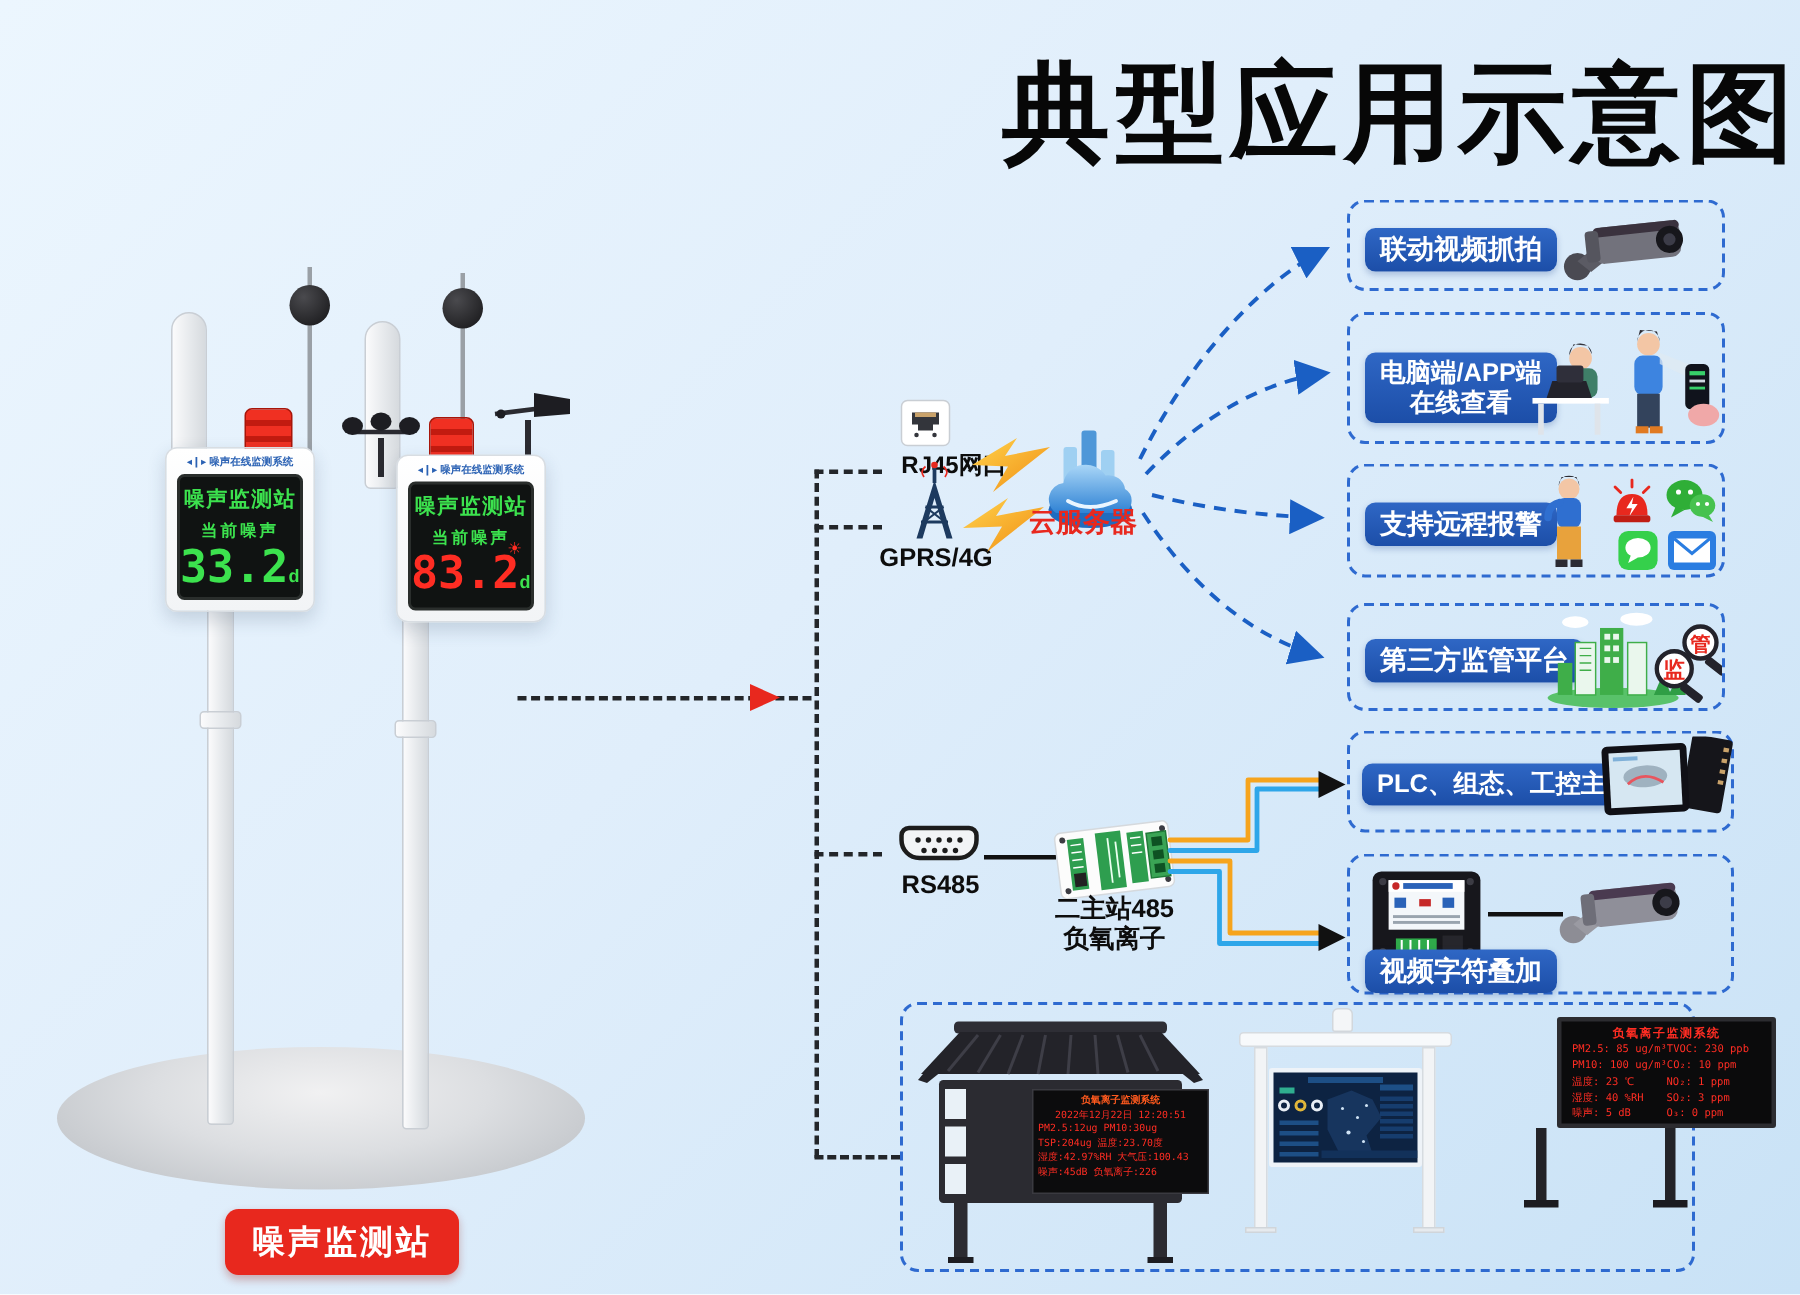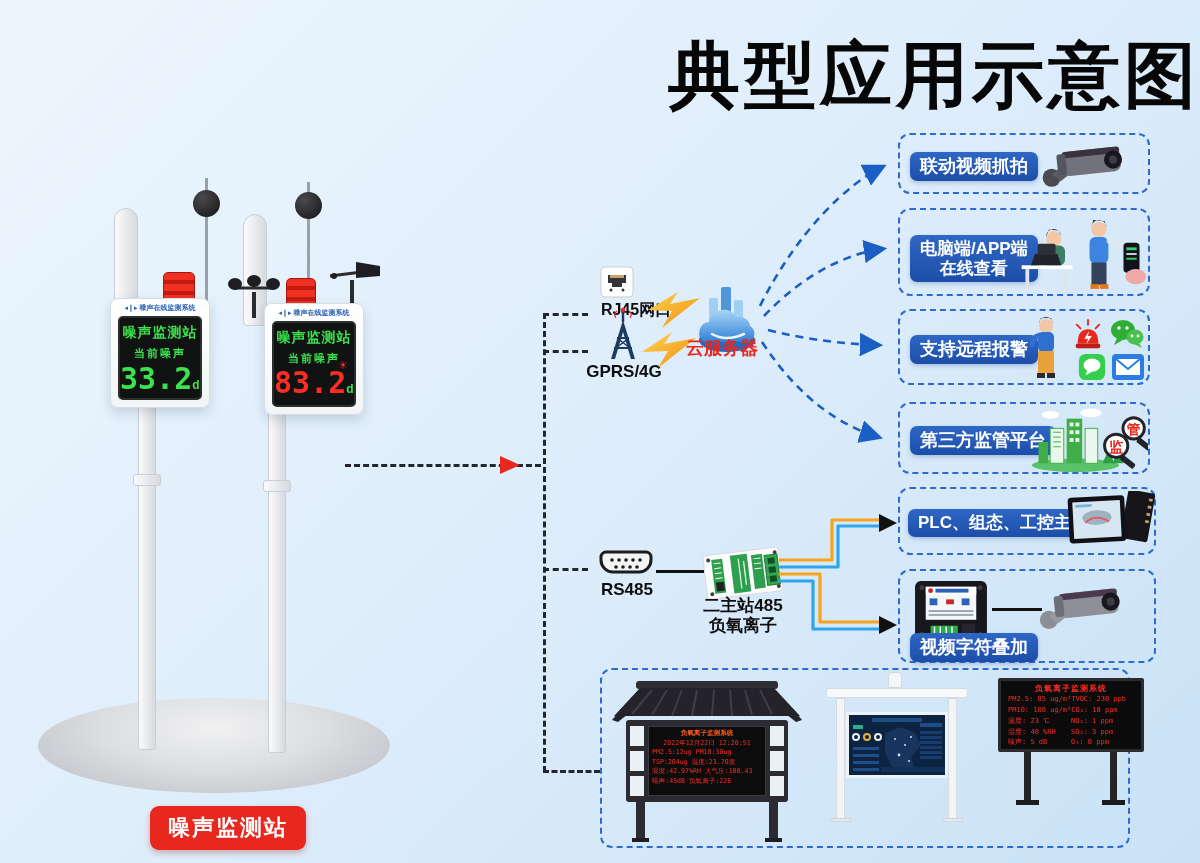--- a/index.html
+++ b/index.html
@@ -20,21 +20,21 @@
   .pole { background:linear-gradient(90deg,#fbfbfc,#e6e9ec 55%,#d6dade); border:1px solid #c9ced4; border-radius:3px; }
   .device { background:linear-gradient(180deg,#ffffff,#f2f4f6); border:1px solid #d8dde2;
             border-radius:8px; box-shadow:0 5px 12px rgba(40,60,90,.18); }
   .dev-head { color:#2b62b4; font-size:7px; font-weight:700; text-align:center; margin-top:4px; white-space:nowrap; overflow:hidden; }
   .screen { background:#101312; border-radius:5px; border:2px solid #2a2e2c; color:#3ce24e;
             text-align:center; overflow:hidden; }
   .scr1 { font-size:14px; font-weight:700; letter-spacing:1px; margin-top:6px; }
   .scr2 { font-size:11px; font-weight:700; letter-spacing:2px; margin-top:4px; }
   .scr-val { font-size:30px; font-weight:900; font-family:"DejaVu Sans Mono",monospace; line-height:1; }
   .scr-unit { font-size:12px; font-weight:700; }
-  .led-red { font-family:"DejaVu Sans Mono","Liberation Mono",monospace; color:#ff2d23; }
+  .led-red { font-family:"DejaVu Sans Mono","Liberation Mono",monospace; color:#ff2d23;margin-left:40px; }
   .redpill { background:#e8281e; color:#fff; font-weight:700; font-size:22px; letter-spacing:2px;
              padding:7px 18px; border-radius:9px; box-shadow:0 3px 6px rgba(150,20,10,.3); }
   .beacon { background:repeating-linear-gradient(180deg,#f03022 0 7px,#c21b10 7px 11px);
             border-radius:5px 5px 2px 2px; border:1px solid #a81509; }
   .ledrow { display:flex; font-size:7px; line-height:1.55; padding:0 5px; }
   .ledrow span { flex:1; text-align:left; white-space:nowrap; }
 </style>
 </head>
 <body>
 

